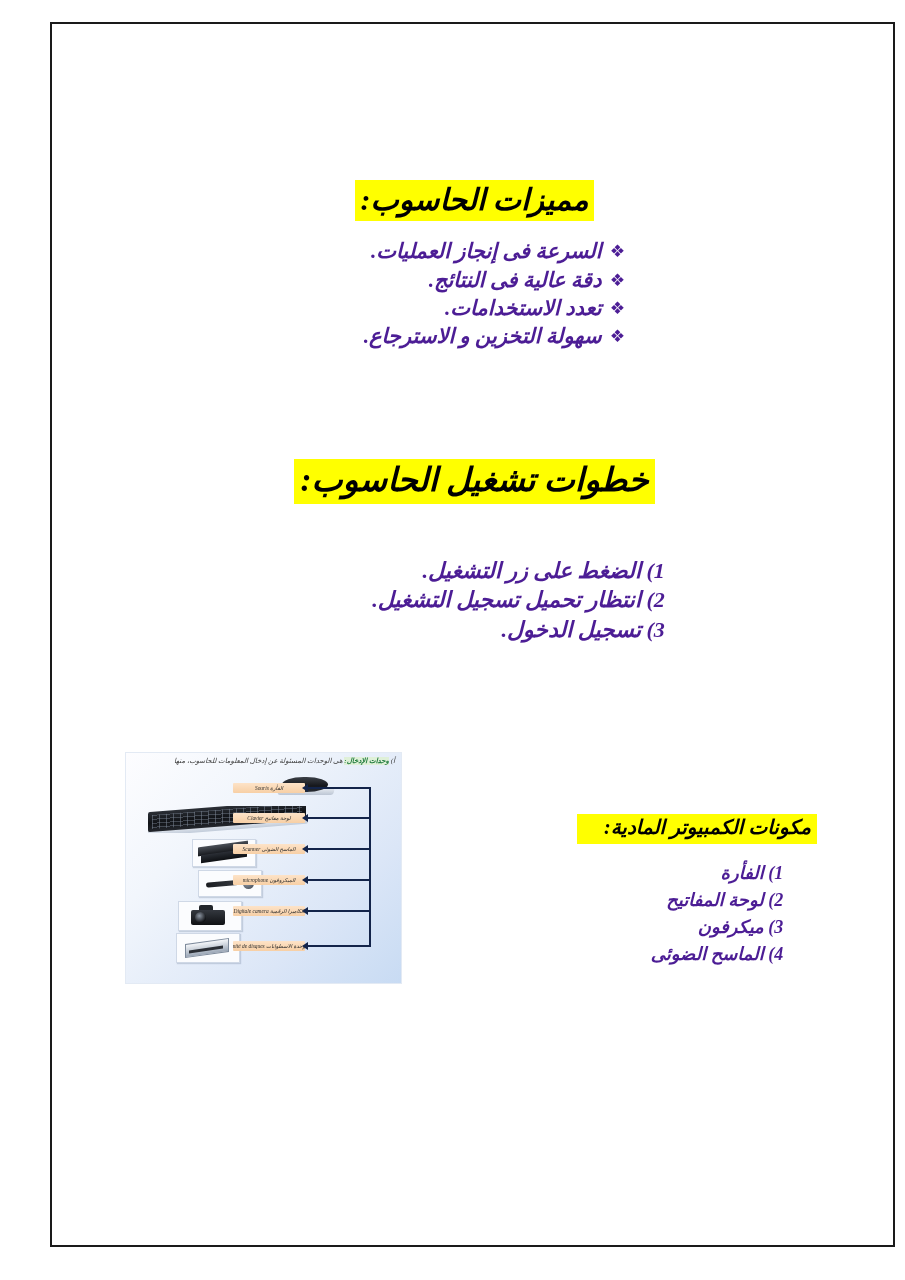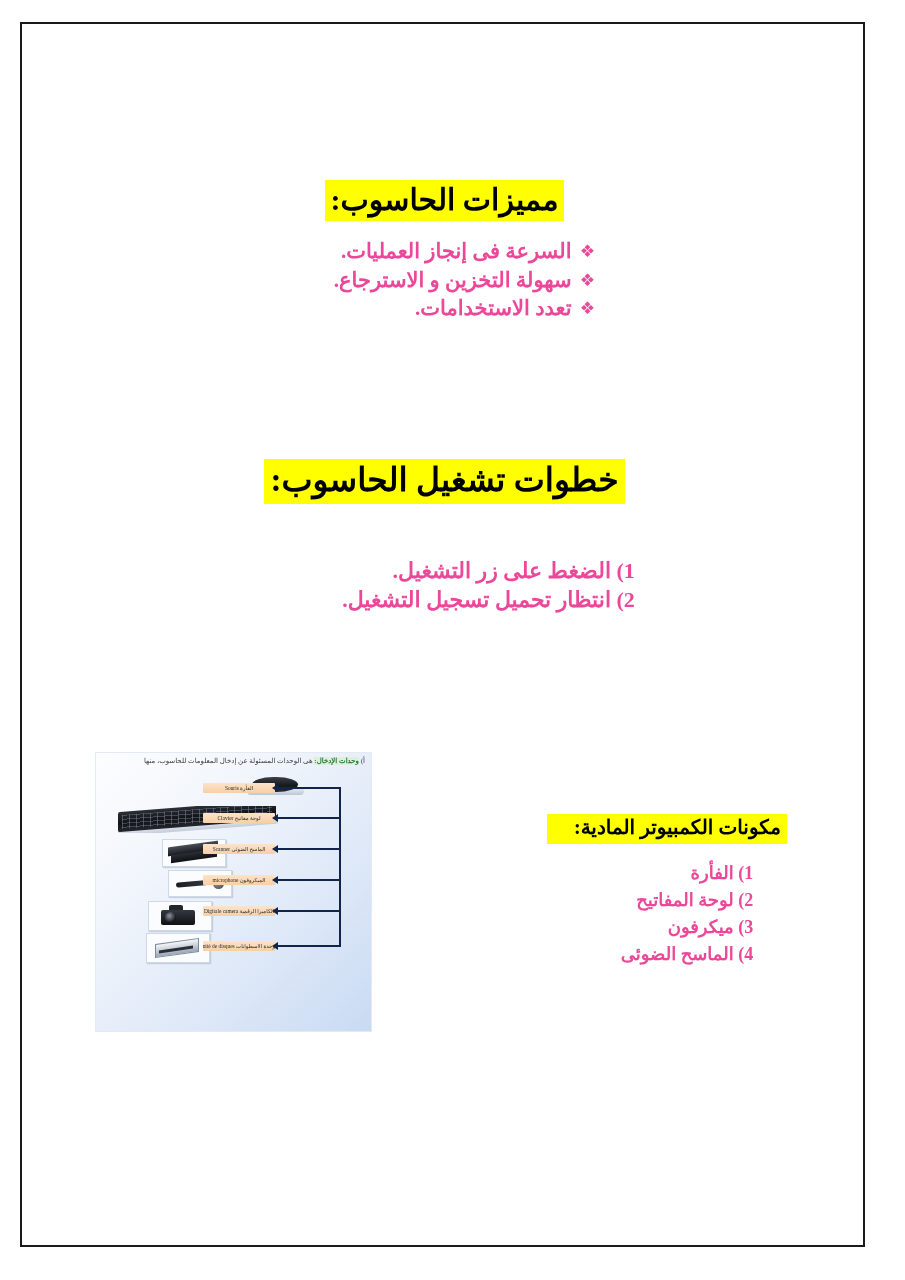--- a/index.html
+++ b/index.html
@@ -11,27 +11,28 @@
     width: 905px;
     height: 1280px;
     position: relative;
     font-family: "Liberation Sans", "DejaVu Sans", sans-serif;
     overflow: hidden;
   }
 
   
   #page-sheet {
     position: absolute;
-    left: 20px;
+    left: 50px;
     top: 22px;
     width: 845px;
     height: 1225px;
     background: #ffffff;
     border: 2px solid #1a1a1a;
     box-sizing: border-box;
+    font-style: italic;
   }
 
   
   .section {
     position: absolute;
     direction: rtl;
     text-align: center;
   }
 
   .hl-heading {
@@ -41,21 +42,21 @@
     font-weight: bold;
     font-family: "Liberation Serif", "DejaVu Serif", serif;
     line-height: 1.18;
     padding: 2px 6px 4px 6px;
     white-space: nowrap;
   }
 
   .body-list {
     font-family: "Liberation Serif", "DejaVu Serif", serif;
     font-weight: bold;
-    color: #ec4899;
+    color: #4c1d95;
     direction: rtl;
   }
   .body-list .li {
     white-space: nowrap;
     line-height: 1.34;
   }
   .bullet {
     font-family: "DejaVu Sans", sans-serif;
     font-size: 0.82em;
     margin-left: 3px;
@@ -103,21 +104,21 @@
   }
   #hw-items { display: inline-block; text-align: right; }
   #sec-hardware .li { text-align: right; line-height: 1.5; }
 
   
   #figure-input-units {
     position: absolute;
     left: 73px;
     top: 728px;
     width: 277px;
-    height: 280px;
+    height: 232px;
     background: linear-gradient(135deg, #fdfdff 0%, #f2f6fc 30%, #dbe6f7 72%, #c8dbf3 100%);
     border: 1px solid #e3eaf4;
     box-sizing: border-box;
     overflow: hidden;
   }
   #figure-input-units .fig-caption {
     position: absolute;
     top: 5px;
     right: 6px;
     left: 6px;
@@ -281,42 +282,50 @@
     <div class="hl-heading">مميزات الحاسوب:</div>
 
     <div class="body-list">
       <div id="adv-items">
         <div class="li">
           <span class="bullet">❖</span>
           <span>السرعة فى إنجاز العمليات.</span>
         </div>
         <div class="li">
           <span class="bullet">❖</span>
-          <span>سهولة التخزين و الاسترجاع.</span>
+          <span>دقة عالية فى النتائج.</span>
         </div>
         <div class="li">
           <span class="bullet">❖</span>
           <span>تعدد الاستخدامات.</span>
         </div>
+        <div class="li">
+          <span class="bullet">❖</span>
+          <span>سهولة التخزين و الاسترجاع.</span>
+        </div>
       </div>
     </div>
   </div>
 
   <div class="section" id="sec-steps">
     <div class="hl-heading">خطوات تشغيل الحاسوب:</div>
 
     <div class="body-list">
       <div id="steps-items">
         <div class="li">
           <span class="num">1)</span>
           <span>الضغط على زر التشغيل.</span>
         </div>
         <div class="li">
           <span class="num">2)</span>
           <span>انتظار تحميل تسجيل التشغيل.</span>
+        </div>
+        <div class="li">
+          <span class="num">3)</span>
+          <span>تسجيل الدخول.</span>
         </div>
       </div>
     </div>
   </div>
 
   <div class="section" id="sec-hardware">
     <div class="hl-heading">مكونات الكمبيوتر المادية:</div>
 
     <div class="body-list">
       <div id="hw-items">

